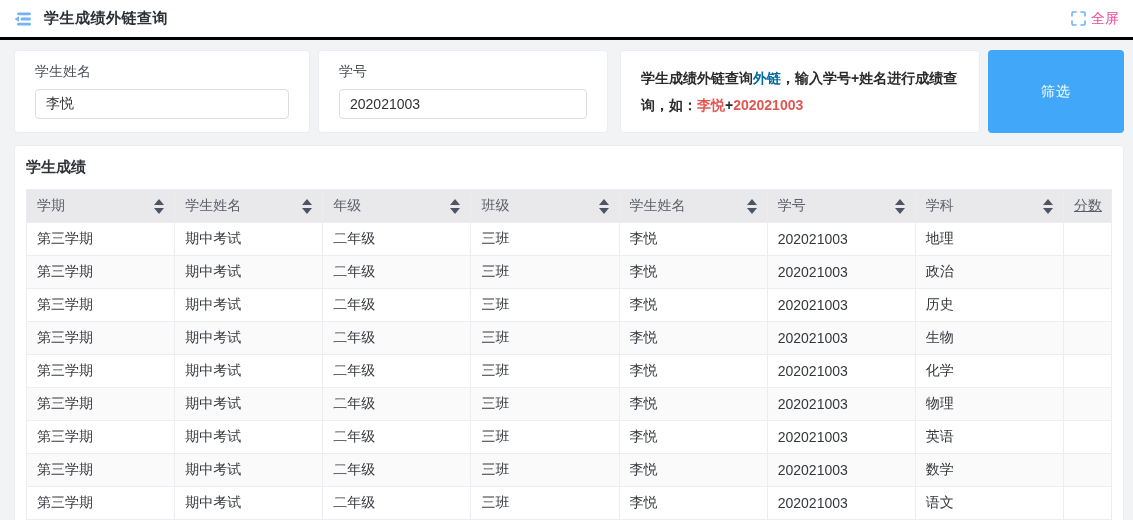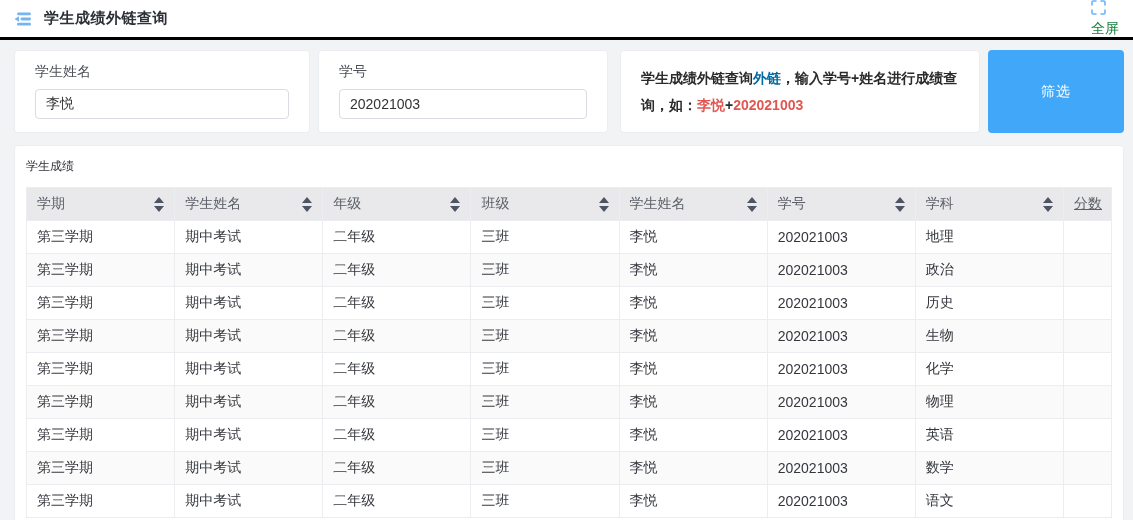--- a/index.html
+++ b/index.html
@@ -10,21 +10,21 @@
   }
   
   .topbar {
     height:40px; background:#fff; border-bottom:3px solid #000000;
     display:flex; align-items:center; justify-content:space-between;
     padding:8px 14px;
   }
   .topbar-left { display:flex; align-items:center; gap:10px; }
   .page-title { font-size:15px; font-weight:bold; color:#2b2f36; letter-spacing:.5px; }
   .hamburger { display:inline-flex; cursor:pointer; }
-  .fullscreen { display:flex; align-items:flex-start; gap:5px; color:#15803d; cursor:pointer;flex-direction:column; }
+  .fullscreen { display:flex; align-items:center; gap:5px; color:#ec4899; cursor:pointer; }
   .fullscreen-label { font-size:14px; }
   
   .filter-row {
     display:flex; align-items:stretch;
     margin:10px 9px 12px 14px; height:83px;
   }
   .filter-card {
     background:#fff; border:1px solid #ecedf0; border-radius:4px;
     padding:12px 20px 0 20px;
   }
@@ -44,21 +44,21 @@
     width:136px; background:#41a7f8; border:none; border-radius:4px;
     color:#fff; font-size:14px; cursor:pointer; letter-spacing:1px;
     font-family:"Liberation Sans","DejaVu Sans",sans-serif;
     text-align:center;
   }
   
   .table-card {
     background:#fff; border:1px solid #ecedf0; border-radius:4px;
     margin:0 9px 0 14px; padding:8px 11px; min-height:375px;
   }
-  .table-title { font-size:12px; font-weight:normal; color:#2f3238; margin:4px 0 12px 0; }
+  .table-title { font-size:15px; font-weight:bold; color:#2f3238; margin:4px 0 12px 0; }
   table { width:100%; border-collapse:collapse; table-layout:fixed; }
   th, td {
     border:1px solid #ebedf0; height:33px; padding:0 10px;
     text-align:left; font-weight:normal; font-size:14px;
     overflow:hidden; white-space:nowrap;
   }
   th {
     background:#e9e9eb; color:#5a5e66;
   }
   th .th-inner { display:flex; align-items:center; justify-content:space-between;gap:32px; }

